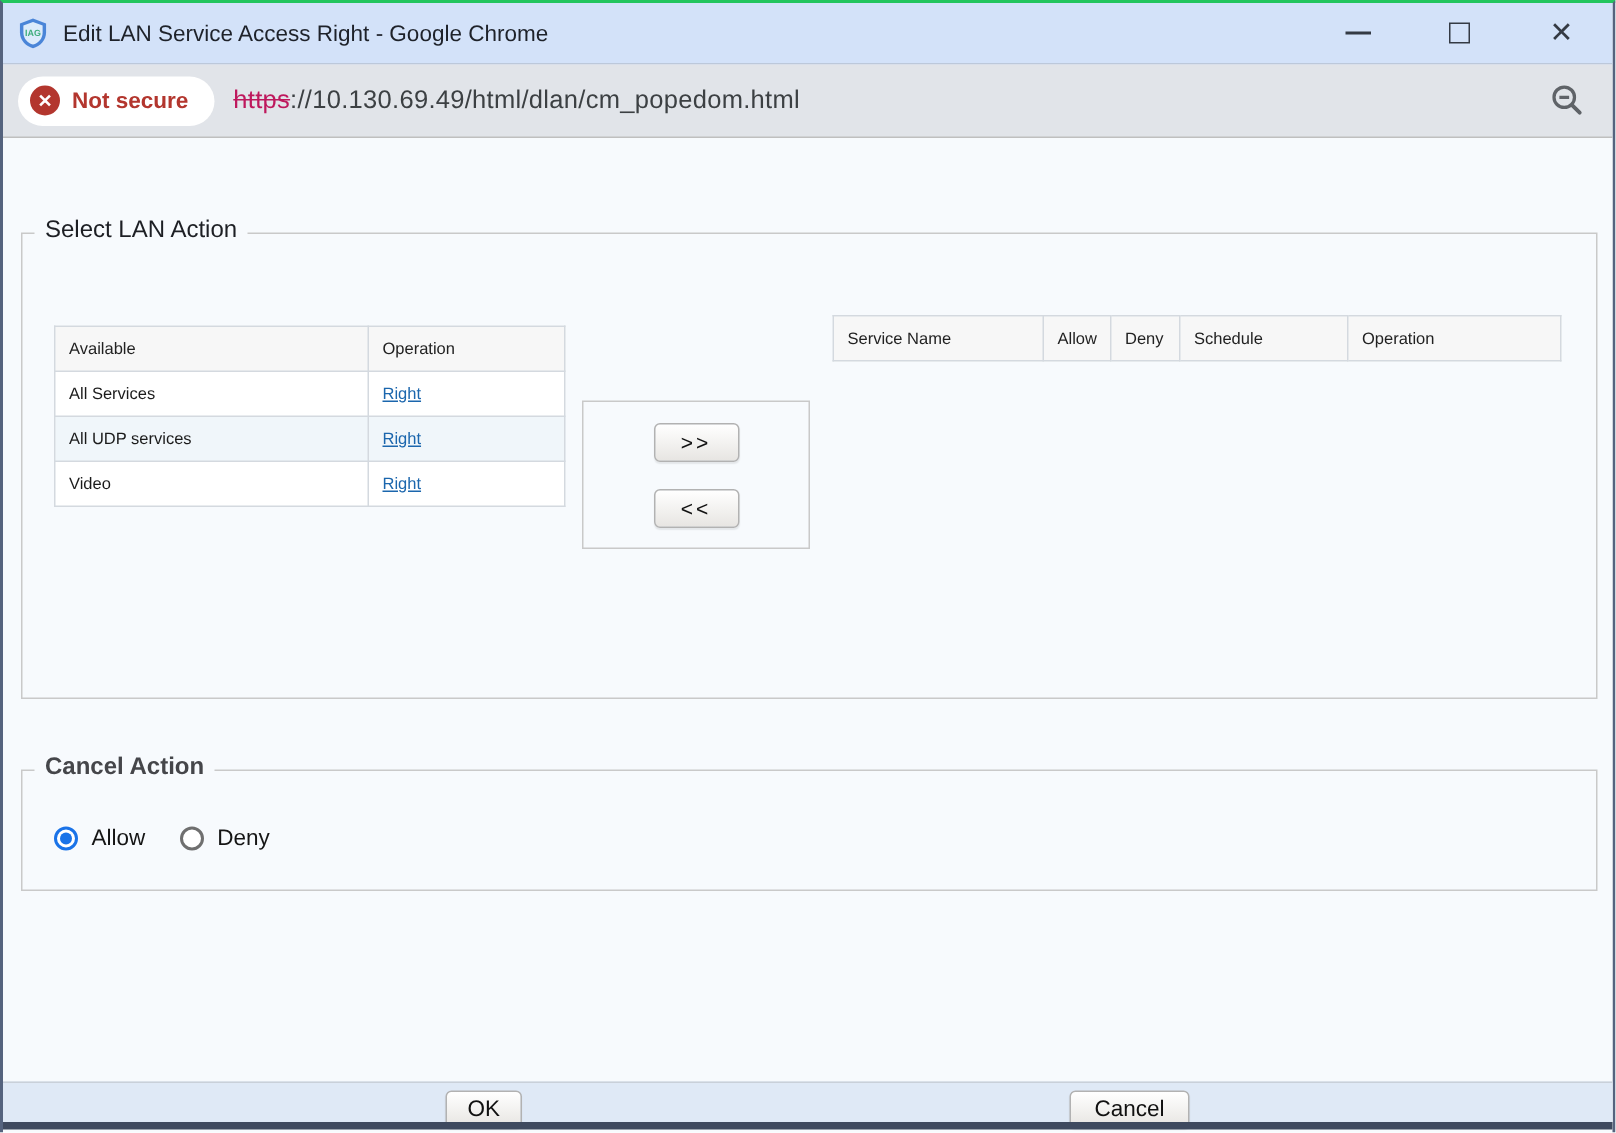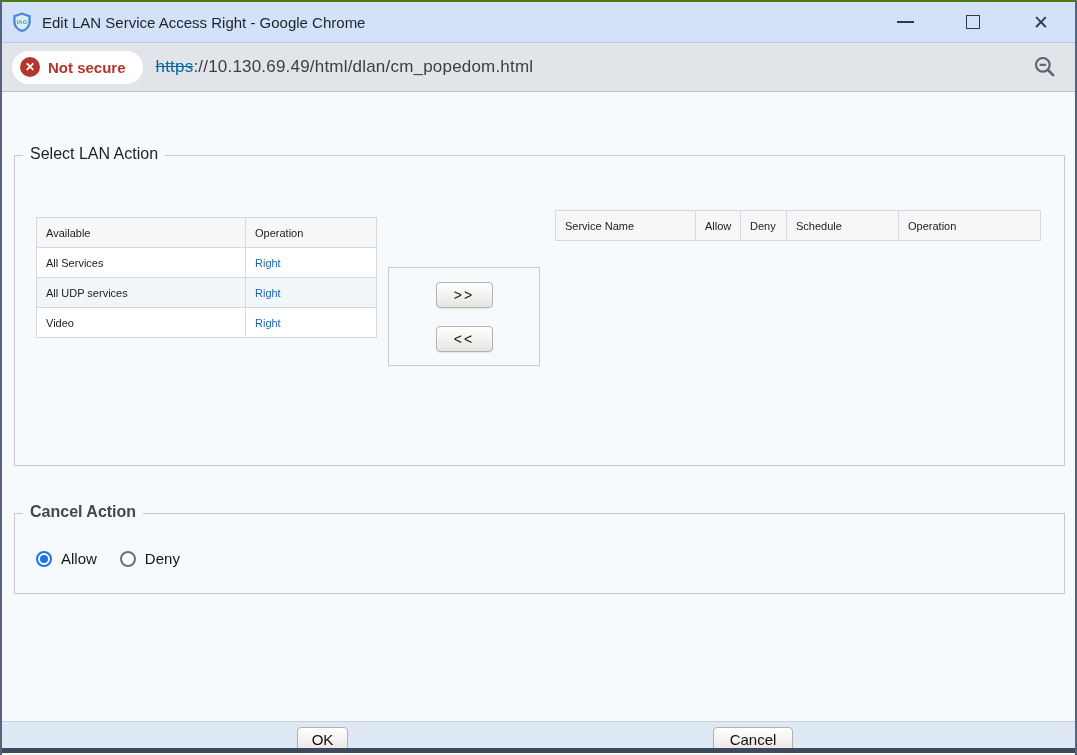--- a/index.html
+++ b/index.html
@@ -1,20 +1,20 @@
 <!DOCTYPE html>
 <html><head>
 <meta charset="utf-8">
 <style>
   * { margin:0; padding:0; box-sizing:border-box; }
   html,body { width:1077px; height:755px; overflow:hidden;
     font-family:"Liberation Sans", sans-serif; }
 
   .window { position:relative; width:1077px; height:755px;
-    border-top:2px solid #4d7c0f; border-left:2px solid #55637e; border-right:2px solid #55637e;
+    border-top:2px solid #22c55e; border-left:2px solid #55637e; border-right:2px solid #55637e;
     background:#f7fafd; }
 
   
   .titlebar { height:41px; background:#d3e2f9; border-bottom:1px solid #bcc8da;
     display:flex; align-items:center; }
   .favicon { margin-left:9px; width:22px; height:22px; flex:0 0 auto; }
   .win-title { margin-left:9px; font-size:15px; color:#1e222a; white-space:nowrap; }
   .win-controls { margin-left:auto; display:flex; height:100%; }
   .ctrl { width:68px; height:100%; display:flex; align-items:center; justify-content:center;
     color:#343a44; cursor:default; }
@@ -25,21 +25,21 @@
   
   .urlbar { height:49px; background:#e1e4e9; border-bottom:1px solid #bfbfbf;
     display:flex; align-items:center; padding:0 16px 0 10px; }
   .badge-pill { background:#ffffff; border-radius:17px; height:33px;
     display:flex; align-items:center; padding:0 17px 0 8px; }
   .badge-icon { width:20px; height:20px; border-radius:50%; background:#b3362e;
     color:#fff; display:flex; align-items:center; justify-content:center;
     font-size:12px; font-weight:bold; line-height:1; }
   .badge-label { color:#b3362e; font-size:15px; font-weight:600; margin-left:8px; }
   .url-text { margin-left:13px; font-size:17px; color:#3c4043; letter-spacing:0.2px; }
-  .url-scheme { color:#0369a1; text-decoration:line-through;text-align:center; }
+  .url-scheme { color:#be185d; text-decoration:line-through;text-align:center; }
   .zoom-btn { margin-left:auto; width:28px; height:28px; display:flex;
     align-items:center; justify-content:center; }
 
   
   .page { position:relative; height:661px; background:#f7fafd; }
 
   .groupbox { position:absolute; border:1px solid #c9c9c9; }
   .gb-legend { position:absolute; top:-11px; left:8px; background:#f7fafd;
     padding:0 7px; font-size:16px; color:#1d1f24; white-space:nowrap; }
   #gb-select { left:12px; top:63px; width:1051px; height:311px; }
@@ -52,21 +52,21 @@
     font-weight:normal; white-space:nowrap; }
   th { background:#f7f7f7; color:#222; }
   .avail-table { position:absolute; left:21px; top:61px; width:340px; table-layout:fixed; }
   .avail-table col:nth-child(1) { width:209px; }
   .avail-table col:nth-child(2) { width:131px; }
   .avail-table tbody tr:nth-child(even) td { background:#f0f6fa; }
   .sel-table { position:absolute; left:540px; top:54px; width:485px; table-layout:fixed; }
   .sel-table col:nth-child(1){width:140px;} .sel-table col:nth-child(2){width:45px;}
   .sel-table col:nth-child(3){width:46px;}  .sel-table col:nth-child(4){width:112px;}
   .sel-table col:nth-child(5){width:142px;}
-  .op-link { color:#1b66ad; cursor:pointer; }
+  .op-link { color:#1b66ad; cursor:pointer;text-decoration:underline; }
 
   .mid-box { position:absolute; left:373px; top:111px; width:152px; height:99px;
     border:1px solid #c9c9c9; display:flex; flex-direction:column;
     align-items:center; justify-content:center; gap:18px; }
   .btn { border:1px solid #b2b2b2; border-radius:4px; color:#111;
     background:linear-gradient(#ffffff, #f2f1ef 55%, #e7e5e2);
     box-shadow:0 1px 1px rgba(0,0,0,0.08); cursor:pointer;
     font-family:"Liberation Sans", sans-serif; }
   .xfer-btn { width:57px; height:26px; font-size:14px; letter-spacing:2px; }
 

